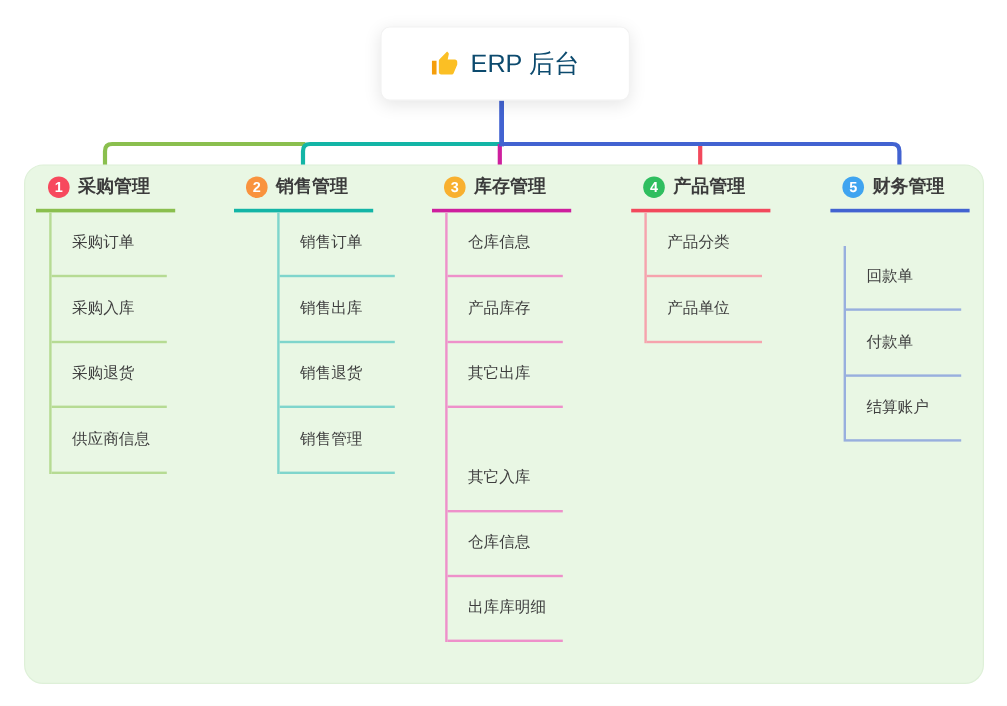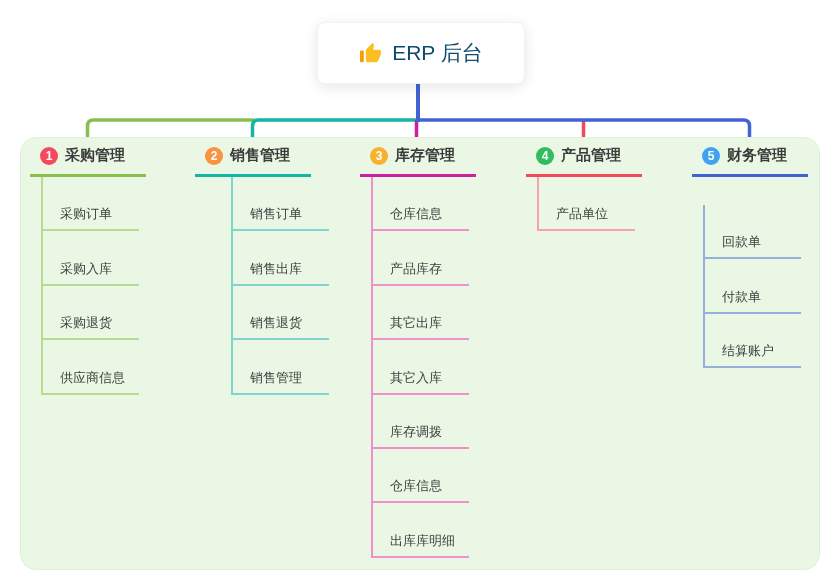--- a/index.html
+++ b/index.html
@@ -26,21 +26,21 @@
     font-size:15px;font-weight:600;color:#3b3b3b;cursor:pointer;white-space:nowrap;
   }
   .badge{
     width:18px;height:18px;border-radius:50%;flex:0 0 18px;
     color:#fff;font-size:12px;font-weight:700;line-height:18px;text-align:center;
   }
   .children{margin-left:11px;border-left:2px solid #ccc;}
   .child{
     height:54.4px;display:flex;align-items:flex-end;
     width:fit-content;min-width:96px;box-sizing:border-box;
-    padding:0 14px 6px 17px;border-bottom:2px solid #ccc;
+    padding:0 14px 18px 17px;border-bottom:2px solid #ccc;
     font-size:13px;color:#3f3f3f;white-space:nowrap;cursor:pointer;
   }
   .thumb-icon{flex:0 0 auto;}
 </style>
 </head>
 <body>
 
 <div class="canvas">
 
   <svg class="connectors" width="839" height="588" id="conn-svg">
@@ -89,32 +89,32 @@
   </div>
       <div class="branch" style="left: 360px;">
     <div class="branch-header" style="border-bottom-color: rgb(206, 31, 158);">
       <span class="badge" style="background: rgb(248, 176, 47);">3</span>
       <span>库存管理</span>
     </div>
     <div class="children" style="border-left-color: rgb(238, 144, 202);">
           <div class="child" style="border-bottom-color: rgb(238, 144, 202);">仓库信息</div>
           <div class="child" style="border-bottom-color: rgb(238, 144, 202);">产品库存</div>
           <div class="child" style="border-bottom-color: rgb(238, 144, 202);">其它出库</div>
-          <div class="child" style="border-bottom-color: rgb(238, 144, 202);">其它入库</div>
-          <div class="child" style="border-bottom-color: rgb(238, 144, 202);">库存调拨</div>
+          <div class="child" style="border-bottom-color: rgb(238, 144, 202); margin-top: 32px;">其它入库</div>
           <div class="child" style="border-bottom-color: rgb(238, 144, 202);">仓库信息</div>
           <div class="child" style="border-bottom-color: rgb(238, 144, 202);">出库库明细</div>
         </div>
   </div>
       <div class="branch" style="left: 526px;">
     <div class="branch-header" style="border-bottom-color: rgb(242, 73, 92);">
       <span class="badge" style="background: rgb(47, 190, 95);">4</span>
       <span>产品管理</span>
     </div>
     <div class="children" style="border-left-color: rgb(246, 163, 173);">
+          <div class="child" style="border-bottom-color: rgb(246, 163, 173);">产品分类</div>
           <div class="child" style="border-bottom-color: rgb(246, 163, 173);">产品单位</div>
         </div>
   </div>
       <div class="branch" style="left: 692px;">
     <div class="branch-header" style="border-bottom-color: rgb(66, 99, 209);">
       <span class="badge" style="background: rgb(63, 164, 240);">5</span>
       <span>财务管理</span>
     </div>
     <div class="children" style="border-left-color: rgb(152, 175, 222);">
           <div class="child" style="border-bottom-color: rgb(152, 175, 222); margin-top: 28px;">回款单</div>

